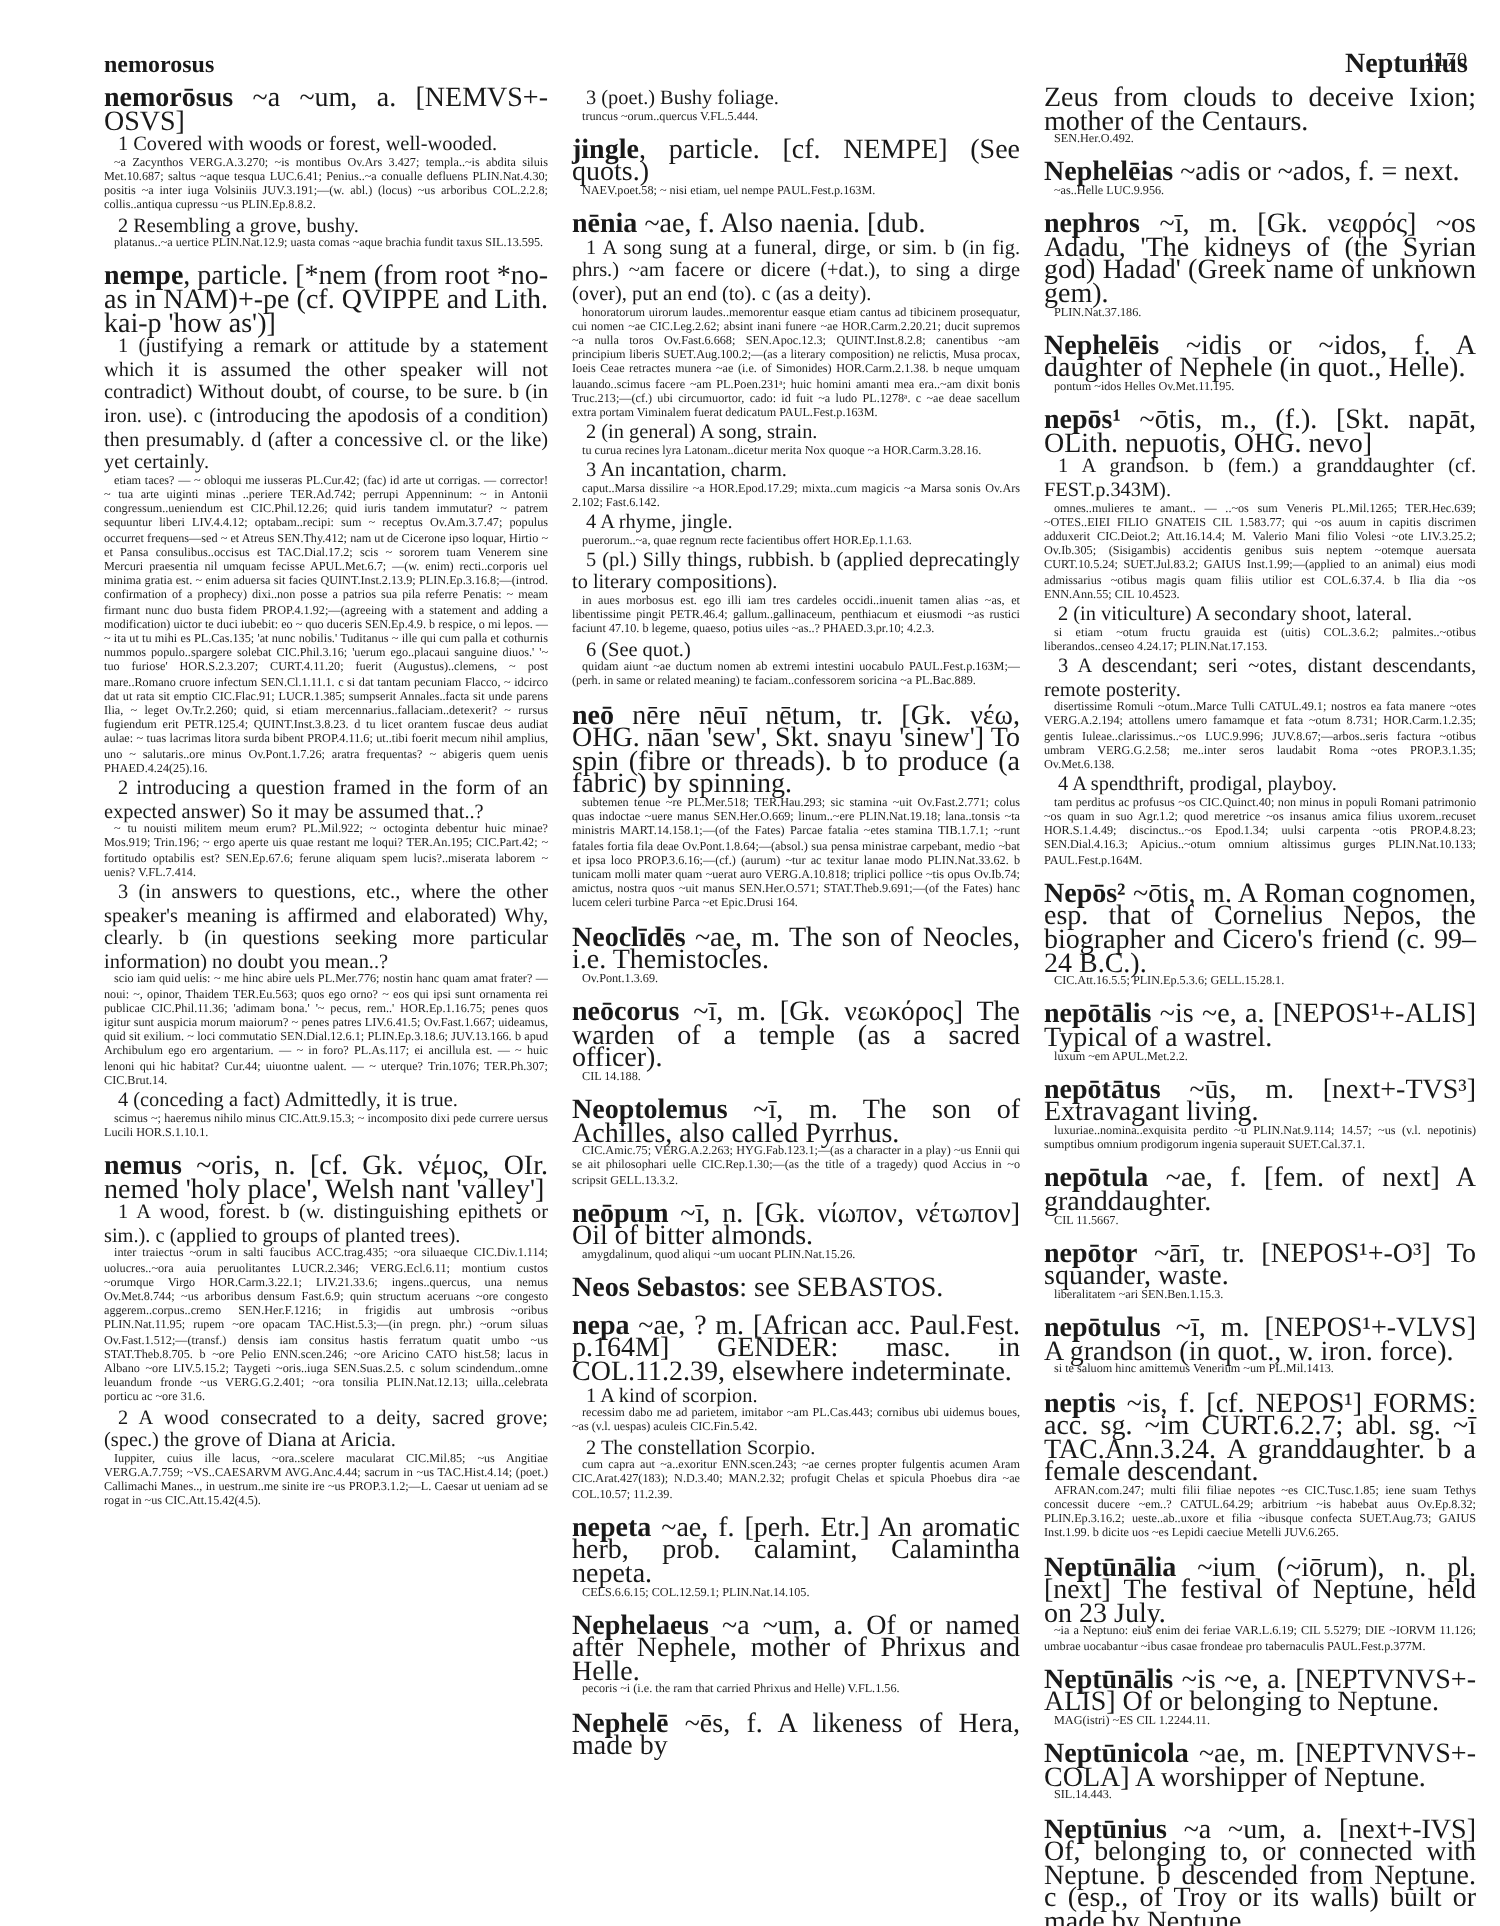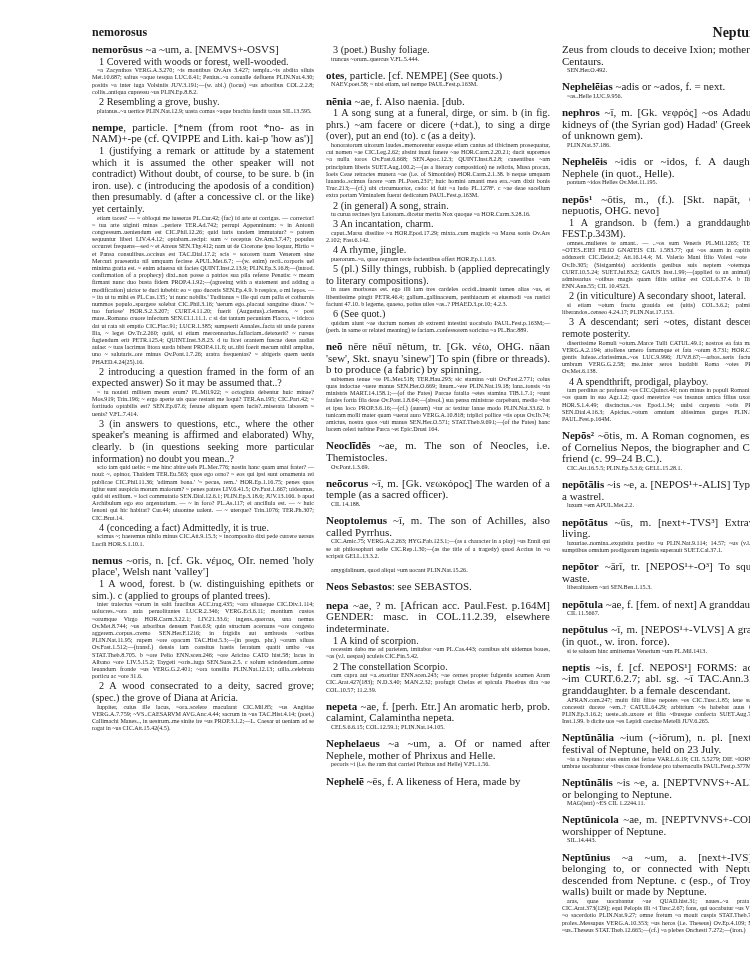--- a/index.html
+++ b/index.html
@@ -1,42 +1,42 @@
 <!DOCTYPE html>
 <html><head>
 <meta charset="utf-8">
 <style>
   html, body { margin: 0; padding: 0; background: #ffffff; }
   body {
     width: 750px; height: 963px; overflow: hidden; position: relative;
     font-family: "DejaVu Serif", "Liberation Serif", serif;
     color: #1a1a1a;
   }
-  .page { position: absolute; left: 0; top: 0; width: 595px; height: 963px; margin-left: 40px; }
+  .page { position: absolute; left: 0; top: 0; width: 595px; height: 963px; }
   .running-head {
     position: absolute; top: 25px; left: 52px; width: 682px; height: 16px;
     font-family: "Liberation Serif", serif;
   }
   .rh-left { position: absolute; left: 0; top: 0; font-weight: bold; font-size: 12px; }
   .rh-center { position: absolute; left: 0; right: 0; top: 0; text-align: right; font-size: 10px; letter-spacing: 0.5px; }
   .rh-right { position: absolute; right: 0; top: 0; font-weight: bold; font-size: 14px; }
   .col {
     position: absolute; top: 44px; width: 222px;
     font-family: "Liberation Serif", serif;
   }
   .col-1 { left: 52px; }
   .col-2 { left: 286px; width: 224px; }
   .col-3 { left: 522px; width: 216px; }
   .entry { margin: 0 0 7px 0; }
   .entry p { margin: 0; }
   .def {
     font-size: 10.2px; line-height: 11.6px; text-align: justify;
     margin: 0;
   }
-  .head-line { font-size: 11px; line-height: 11.6px; text-align: justify; }
+  .head-line { font-size: 14px; line-height: 11.6px; text-align: justify; }
   .hw { font-weight: bold; }
   .sense { text-indent: 7px; margin-top: 1px; }
   .quot {
     font-size: 6.1px; line-height: 7.2px; text-align: justify;
     text-indent: 5px; margin: 0 0 1px 0; color: #222;
   }
 </style>
 </head>
 <body>
 
@@ -73,21 +73,21 @@
         <p class="def sense">2 A wood consecrated to a deity, sacred grove; (spec.) the grove of Diana at Aricia.</p>
         <p class="quot">Iuppiter, cuius ille lacus, ~ora..scelere macularat CIC.Mil.85; ~us Angitiae VERG.A.7.759; ~VS..CAESARVM AVG.Anc.4.44; sacrum in ~us TAC.Hist.4.14; (poet.) Callimachi Manes.., in uestrum..me sinite ire ~us PROP.3.1.2;—L. Caesar ut ueniam ad se rogat in ~us CIC.Att.15.42(4.5).</p>
       </div>
     </div>
   <div class="col col-2">
       <div class="entry">
         <p class="def sense">3 (poet.) Bushy foliage.</p>
         <p class="quot">truncus ~orum..quercus V.FL.5.444.</p>
       </div>
       <div class="entry">
-        <p class="head-line"><span class="hw">otes</span><span>, particle. [cf. NEMPE] (See quots.)</span></p>
+        <p class="head-line"><span class="hw">jingle</span><span>, particle. [cf. NEMPE] (See quots.)</span></p>
         <p class="quot">NAEV.poet.58; ~ nisi etiam, uel nempe PAUL.Fest.p.163M.</p>
       </div>
       <div class="entry">
         <p class="head-line"><span class="hw">nēnia</span><span> ~ae, f. Also naenia. [dub.</span></p>
         <p class="def sense">1 A song sung at a funeral, dirge, or sim. b (in fig. phrs.) ~am facere or dicere (+dat.), to sing a dirge (over), put an end (to). c (as a deity).</p>
         <p class="quot">honoratorum uirorum laudes..memorentur easque etiam cantus ad tibicinem prosequatur, cui nomen ~ae CIC.Leg.2.62; absint inani funere ~ae HOR.Carm.2.20.21; ducit supremos ~a nulla toros Ov.Fast.6.668; SEN.Apoc.12.3; QUINT.Inst.8.2.8; canentibus ~am principium liberis SUET.Aug.100.2;—(as a literary composition) ne relictis, Musa procax, Ioeis Ceae retractes munera ~ae (i.e. of Simonides) HOR.Carm.2.1.38. b neque umquam lauando..scimus facere ~am PL.Poen.231ᵃ; huic homini amanti mea era..~am dixit bonis Truc.213;—(cf.) ubi circumuortor, cado: id fuit ~a ludo PL.1278ᵃ. c ~ae deae sacellum extra portam Viminalem fuerat dedicatum PAUL.Fest.p.163M.</p>
         <p class="def sense">2 (in general) A song, strain.</p>
         <p class="quot">tu curua recines lyra Latonam..dicetur merita Nox quoque ~a HOR.Carm.3.28.16.</p>
         <p class="def sense">3 An incantation, charm.</p>
         <p class="quot">caput..Marsa dissilire ~a HOR.Epod.17.29; mixta..cum magicis ~a Marsa sonis Ov.Ars 2.102; Fast.6.142.</p>
@@ -108,20 +108,21 @@
       </div>
       <div class="entry">
         <p class="head-line"><span class="hw">neōcorus</span><span> ~ī, m. [Gk. νεωκόρος] The warden of a temple (as a sacred officer).</span></p>
         <p class="quot">CIL 14.188.</p>
       </div>
       <div class="entry">
         <p class="head-line"><span class="hw">Neoptolemus</span><span> ~ī, m. The son of Achilles, also called Pyrrhus.</span></p>
         <p class="quot">CIC.Amic.75; VERG.A.2.263; HYG.Fab.123.1;—(as a character in a play) ~us Ennii qui se ait philosophari uelle CIC.Rep.1.30;—(as the title of a tragedy) quod Accius in ~o scripsit GELL.13.3.2.</p>
       </div>
       <div class="entry">
+        <p class="head-line"><span class="hw">neōpum</span><span> ~ī, n. [Gk. νίωπον, νέτωπον] Oil of bitter almonds.</span></p>
         <p class="quot">amygdalinum, quod aliqui ~um uocant PLIN.Nat.15.26.</p>
       </div>
       <div class="entry">
         <p class="head-line"><span class="hw">Neos Sebastos</span><span>: see SEBASTOS.</span></p>
       </div>
       <div class="entry">
         <p class="head-line"><span class="hw">nepa</span><span> ~ae, ? m. [African acc. Paul.Fest. p.164M] GENDER: masc. in COL.11.2.39, elsewhere indeterminate.</span></p>
         <p class="def sense">1 A kind of scorpion.</p>
         <p class="quot">recessim dabo me ad parietem, imitabor ~am PL.Cas.443; cornibus ubi uidemus boues, ~as (v.l. uespas) aculeis CIC.Fin.5.42.</p>
         <p class="def sense">2 The constellation Scorpio.</p>
@@ -173,26 +174,26 @@
       </div>
       <div class="entry">
         <p class="head-line"><span class="hw">nepōtālis</span><span> ~is ~e, a. [NEPOS¹+-ALIS] Typical of a wastrel.</span></p>
         <p class="quot">luxum ~em APUL.Met.2.2.</p>
       </div>
       <div class="entry">
         <p class="head-line"><span class="hw">nepōtātus</span><span> ~ūs, m. [next+-TVS³] Extravagant living.</span></p>
         <p class="quot">luxuriae..nomina..exquisita perdito ~u PLIN.Nat.9.114; 14.57; ~us (v.l. nepotinis) sumptibus omnium prodigorum ingenia superauit SUET.Cal.37.1.</p>
       </div>
       <div class="entry">
+        <p class="head-line"><span class="hw">nepōtula</span><span> ~ae, f. [fem. of next] A granddaughter.</span></p>
+        <p class="quot">CIL 11.5667.</p>
+      </div>
+      <div class="entry">
         <p class="head-line"><span class="hw">nepōtor</span><span> ~ārī, tr. [NEPOS¹+-O³] To squander, waste.</span></p>
         <p class="quot">liberalitatem ~ari SEN.Ben.1.15.3.</p>
-      </div>
-      <div class="entry">
-        <p class="head-line"><span class="hw">nepōtula</span><span> ~ae, f. [fem. of next] A granddaughter.</span></p>
-        <p class="quot">CIL 11.5667.</p>
       </div>
       <div class="entry">
         <p class="head-line"><span class="hw">nepōtulus</span><span> ~ī, m. [NEPOS¹+-VLVS] A grandson (in quot., w. iron. force).</span></p>
         <p class="quot">si te saluom hinc amittemus Venerium ~um PL.Mil.1413.</p>
       </div>
       <div class="entry">
         <p class="head-line"><span class="hw">neptis</span><span> ~is, f. [cf. NEPOS¹] FORMS: acc. sg. ~im CURT.6.2.7; abl. sg. ~ī TAC.Ann.3.24. A granddaughter. b a female descendant.</span></p>
         <p class="quot">AFRAN.com.247; multi filii filiae nepotes ~es CIC.Tusc.1.85; iene suam Tethys concessit ducere ~em..? CATUL.64.29; arbitrium ~is habebat auus Ov.Ep.8.32; PLIN.Ep.3.16.2; ueste..ab..uxore et filia ~ibusque confecta SUET.Aug.73; GAIUS Inst.1.99. b dicite uos ~es Lepidi caeciue Metelli JUV.6.265.</p>
       </div>
       <div class="entry">

